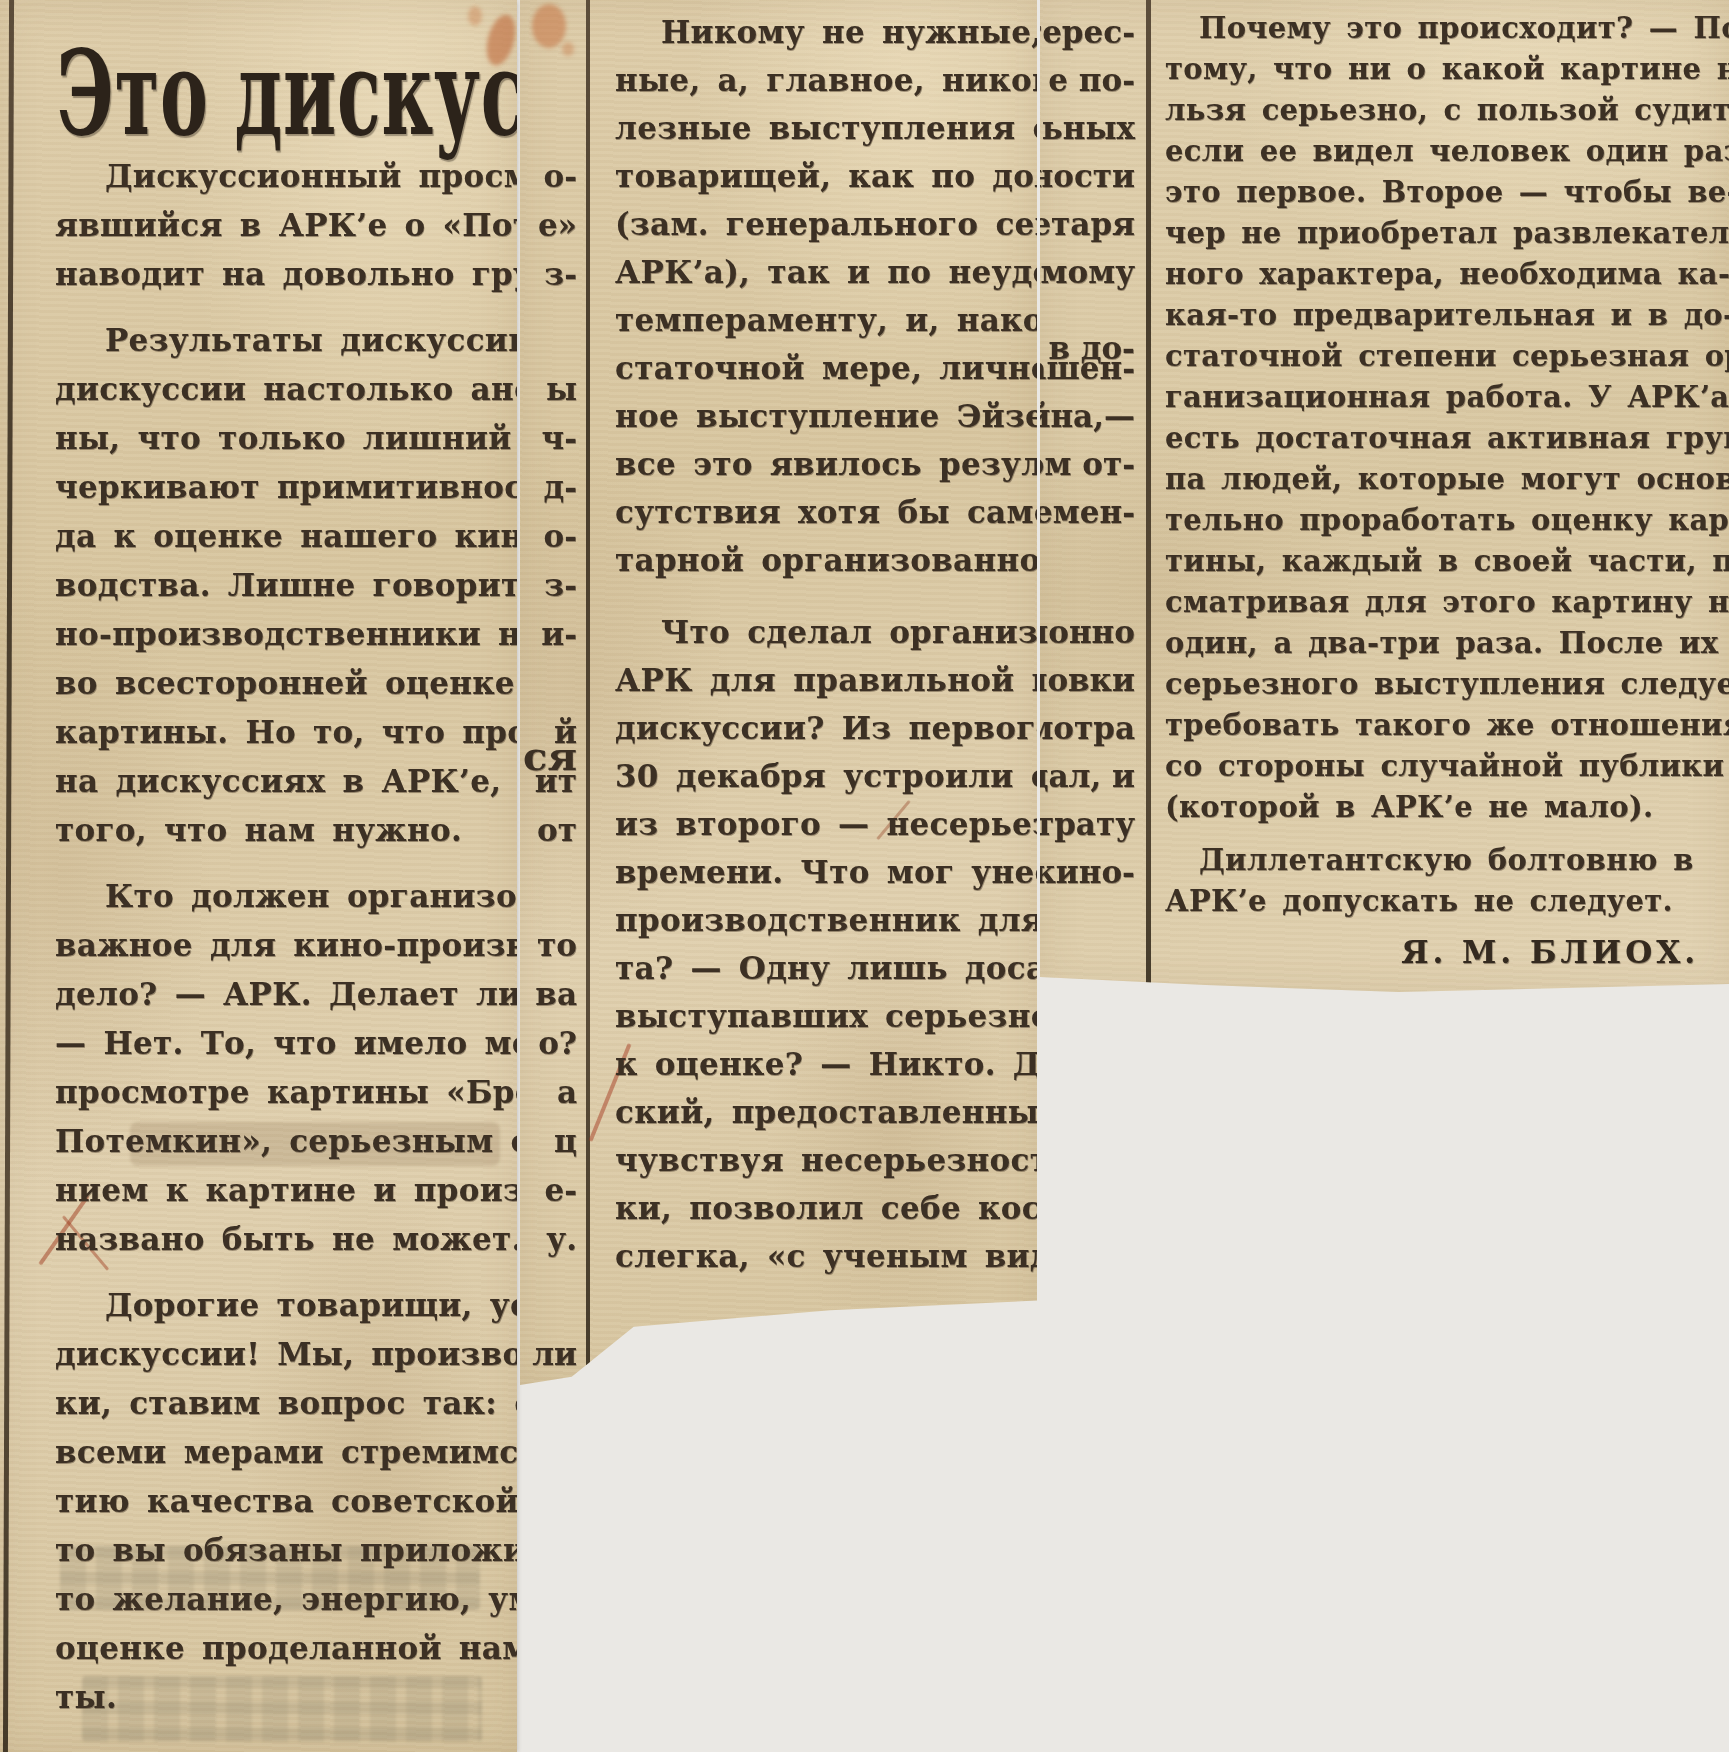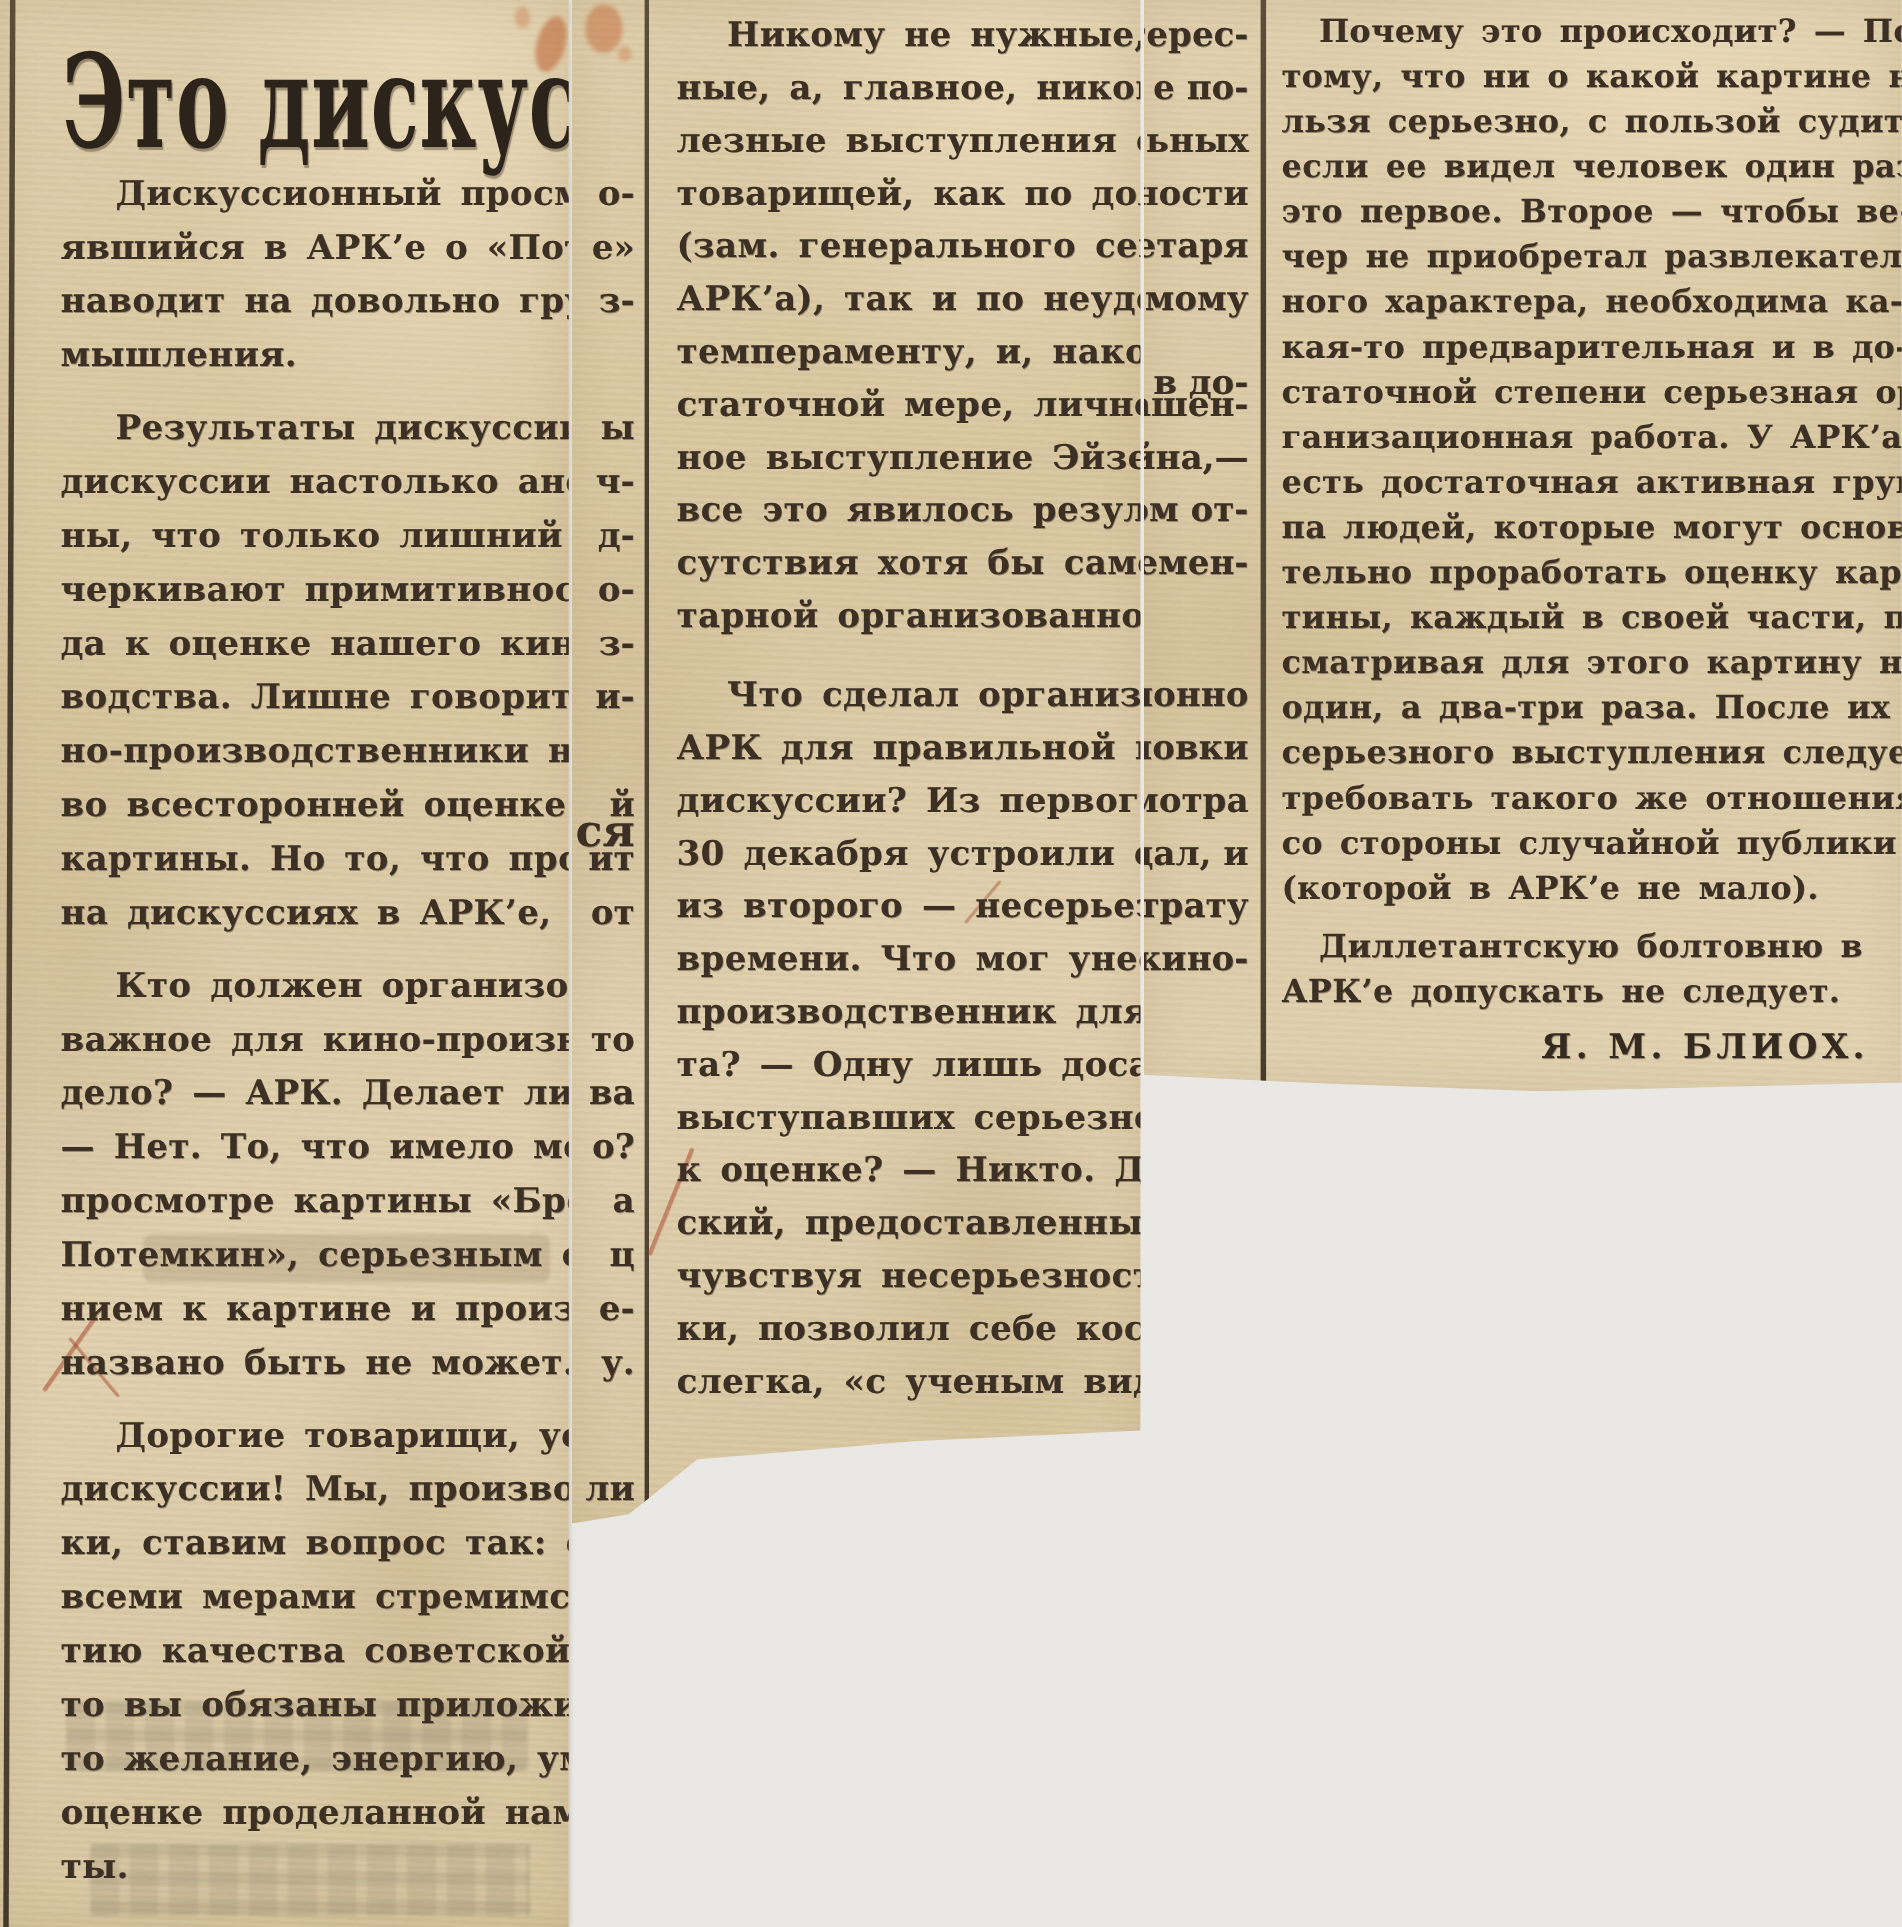--- a/index.html
+++ b/index.html
@@ -73,31 +73,31 @@
   <div class="stain" style="left:468px;top:6px;width:14px;height:20px;background:rgba(200,120,70,.40);"></div>
   <div class="smudge" style="left:130px;top:1122px;width:370px;height:44px;"></div>
   <div class="pen" style="left:62px;top:1188px;width:4px;height:84px;background:rgba(160,60,32,.5);transform:rotate(35deg);"></div>
   <div class="pen" style="left:84px;top:1208px;width:3px;height:70px;background:rgba(160,60,32,.45);transform:rotate(-40deg);"></div>
   <div class="ghost" style="left:60px;top:1546px;width:420px;height:64px;"></div>
   <div class="ghost" style="left:82px;top:1676px;width:400px;height:66px;"></div>
 <div class="text-col" style="top: 152px; left: 55px; width: 470px; font-size: 31px; line-height: 49px; word-spacing: 6px;">
       <div class="line" style="text-indent: 50px;">Дискуссионный просмотр, состо-</div>
       <div class="line">явшийся в АРК’е о «Потемкине»</div>
       <div class="line">наводит на довольно грустные раз-</div>
-      <div class="line">мышления.</div>
       <div class="line" style="text-indent: 50px; margin-top: 17px;">Результаты дискуссии, формы</div>
       <div class="line">дискуссии настолько анекдотич-</div>
       <div class="line">ны, что только лишний раз под-</div>
       <div class="line">черкивают примитивность подхо-</div>
       <div class="line">да к оценке нашего кино-произ-</div>
       <div class="line">водства. Лишне говорить, что ки-</div>
       <div class="line">но-производственники нуждаются</div>
       <div class="line">во всесторонней оценке каждой</div>
       <div class="line">картины. Но то, что происходит</div>
       <div class="line">на дискуссиях в АРК’е, далеко от</div>
+      <div class="line">того, что нам нужно.</div>
       <div class="line" style="text-indent: 50px; margin-top: 17px;">Кто должен организовать это</div>
       <div class="line">важное для кино-производства</div>
       <div class="line">дело? — АРК. Делает ли он это?</div>
       <div class="line">— Нет. То, что имело место на</div>
       <div class="line">просмотре картины «Броненосец</div>
       <div class="line">Потемкин», серьезным отноше-</div>
       <div class="line">нием к картине и производству,</div>
       <div class="line">названо быть не может.</div>
       <div class="line" style="text-indent: 50px; margin-top: 17px;">Дорогие товарищи, устроители</div>
       <div class="line">дискуссии! Мы, производственни-</div>

